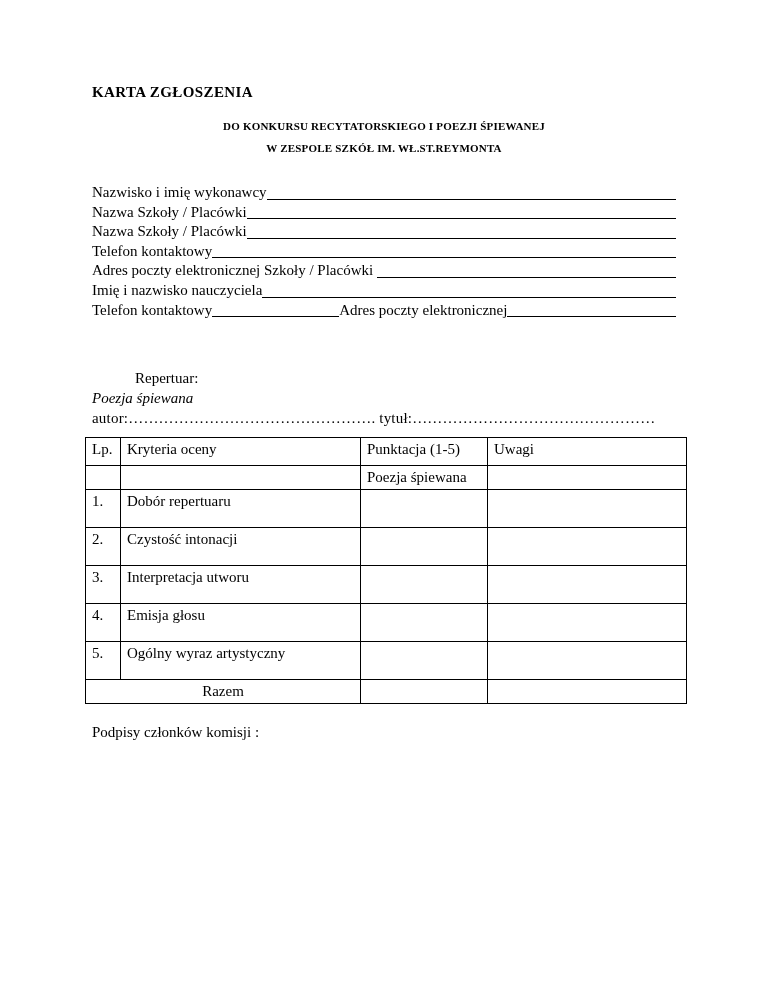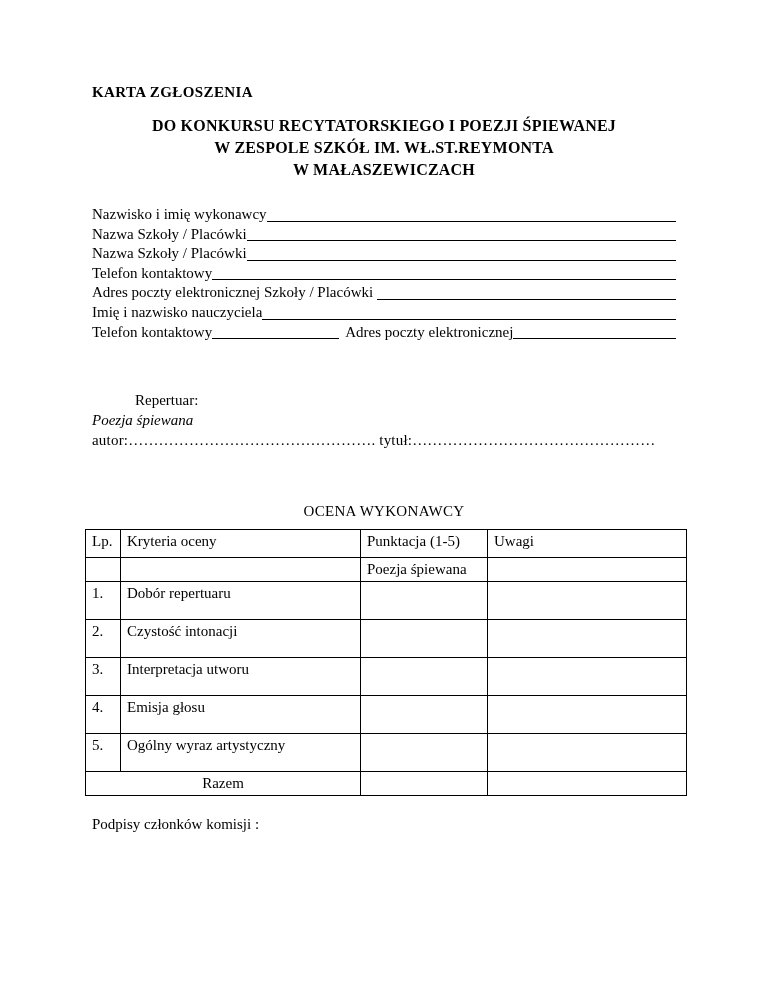--- a/index.html
+++ b/index.html
@@ -18,35 +18,35 @@
   .title {
     text-align: left;
     font-size: 15px;
     font-weight: bold;
     letter-spacing: 0.4px;
   }
   .subtitle {
     margin-top: 14px;
     text-align: center;
     font-weight: bold;
-    font-size: 16px;
+    font-size: 11px;
     line-height: 22px;
     letter-spacing: 0.2px;
   }
 
   .fields { margin-top: 24px; }
   .field-line { display: flex; line-height: 19.6px; justify-content: space-between; }
   .field-line .label { white-space: pre; }
   .fill {
     flex: 1;
     border-bottom: 1px solid #000;
     margin-bottom: 3px;
   }
   .fill.fixed { flex: 0 0 127px; }
-  .label.second { margin-left: 6px; }
+  .label.second { }
   .fill.gap-left { margin-left: 4px; }
 
   .repertoire { margin-top: 36px; line-height: 20px; }
   .rep-heading { padding-left: 43px; margin-top: 48px; }
   .rep-category { font-style: italic; }
   .rep-author-line { letter-spacing: 0.2px; }
 
   .eval-heading {
     margin-top: 53px;
     text-align: center;
@@ -82,21 +82,20 @@
 </head>
 <body>
 
 <div class="page">
 
   <div class="title">KARTA ZGŁOSZENIA</div>
 
   <div class="subtitle">
     <div>DO KONKURSU RECYTATORSKIEGO I POEZJI ŚPIEWANEJ</div>
     <div>W ZESPOLE SZKÓŁ IM. WŁ.ST.REYMONTA</div>
-    <div>W MAŁASZEWICZACH</div>
   </div>
 
   <div class="fields">
     <div class="field-line">
       <span class="label">Nazwisko i imię wykonawcy</span>
       <span class="fill"></span>
     </div>
     <div class="field-line">
       <span class="label">Nazwa Szkoły / Placówki</span>
       <span class="fill"></span>
@@ -124,21 +123,20 @@
       <span class="fill"></span>
     </div>
   </div>
 
   <div class="repertoire">
     <div class="rep-heading">Repertuar:</div>
     <div class="rep-category">Poezja śpiewana</div>
     <div class="rep-author-line">autor:…………………………………………. tytuł:…………………………………………</div>
   </div>
 
-  <div class="eval-heading">OCENA WYKONAWCY</div>
 
   <table class="eval">
     <colgroup>
       <col class="c-lp">
         <col class="c-kry">
         <col class="c-pkt">
         <col class="c-uwg">
     </colgroup>
     <tbody>
         <tr class="hdr">

